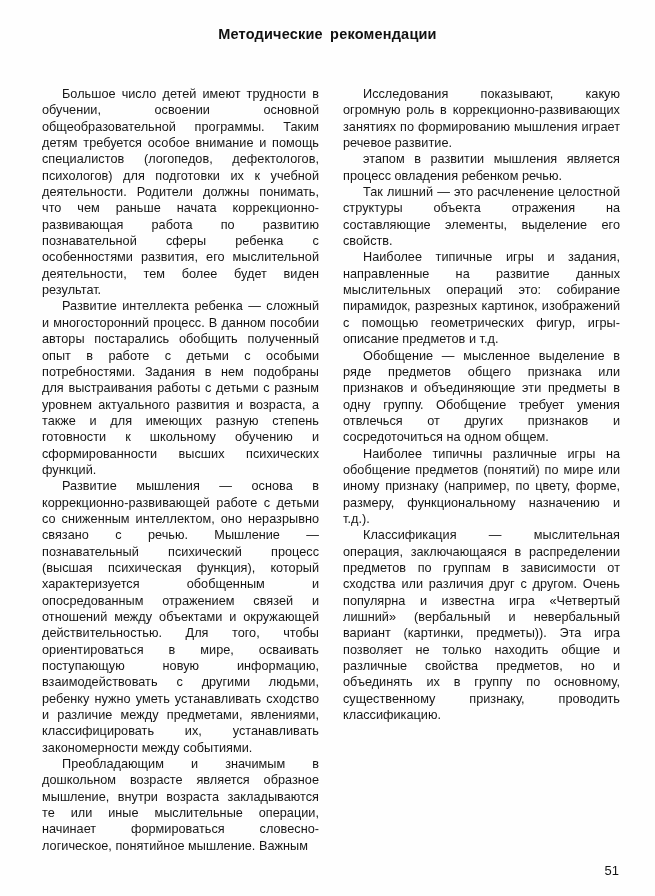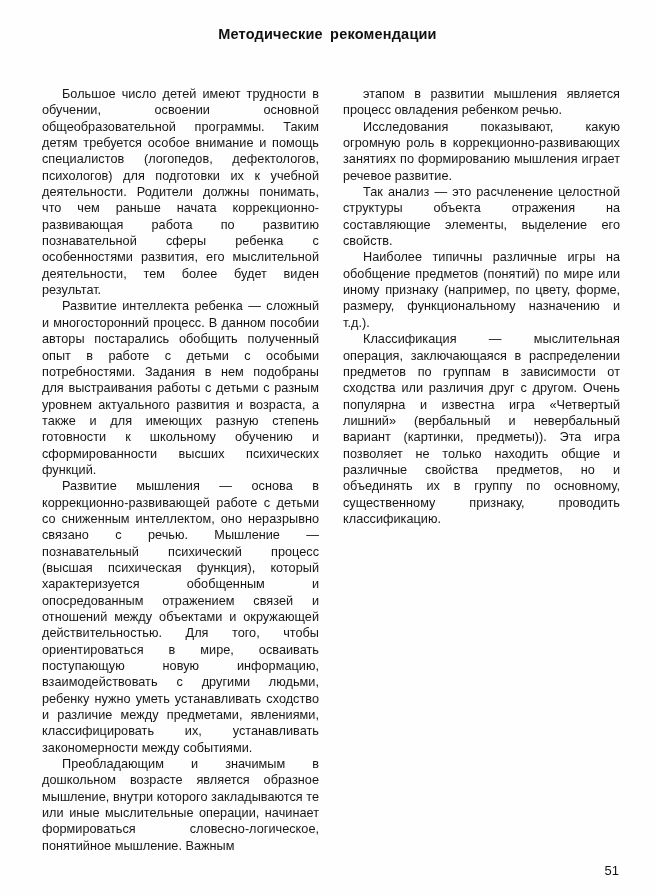--- a/index.html
+++ b/index.html
@@ -75,27 +75,29 @@
 <div class="page">
 
   <div class="page-header">Методические  рекомендации</div>
 
   <div class="columns">
 
     <div class="column">
       <p class="para">Большое число детей имеют трудности в обучении, освоении основной общеобразовательной программы. Таким детям требуется особое внимание и помощь специалистов (логопедов, дефектологов, психологов) для подготовки их к учебной деятельности. Родители должны понимать, что чем раньше начата коррекционно-развивающая работа по развитию познавательной сферы ребенка с особенностями развития, его мыслительной деятельности, тем более будет виден результат.</p>
       <p class="para">Развитие интеллекта ребенка — сложный и многосторонний процесс. В данном пособии авторы постарались обобщить полученный опыт в работе с детьми с особыми потребностями. Задания в нем подобраны для выстраивания работы с детьми с разным уровнем актуального развития и возраста, а также и для имеющих разную степень готовности к школьному обучению и сформированности высших психических функций.</p>
       <p class="para">Развитие мышления — основа в коррекционно-развивающей работе с детьми со сниженным интеллектом, оно неразрывно связано с речью. Мышление — познавательный психический процесс (высшая психическая функция), который характеризуется обобщенным и опосредованным отражением связей и отношений между объектами и окружающей действительностью. Для того, чтобы ориентироваться в мире, осваивать поступающую новую информацию, взаимодействовать с другими людьми, ребенку нужно уметь устанавливать сходство и различие между предметами, явлениями, классифицировать их, устанавливать закономерности между событиями.</p>
-      <p class="para">Преобладающим и значимым в дошкольном возрасте является образное мышление, внутри которого закладываются те или иные мыслительные операции, начинает формироваться словесно-логическое, понятийное мышление. Важным</p>
+      <p class="para">Преобладающим и значимым в дошкольном возрасте является образное мышление, внутри возраста закладываются те или иные мыслительные операции, начинает формироваться словесно-логическое, понятийное мышление. Важным</p>
     </div>
 
     <div class="column">
+      <p class="para">Исследования показывают, какую огромную роль в коррекционно-развивающих занятиях по формированию мышления играет речевое развитие.</p>
       <p class="para">этапом в развитии мышления является процесс овладения ребенком речью.</p>
-      <p class="para">Исследования показывают, какую огромную роль в коррекционно-развивающих занятиях по формированию мышления играет речевое развитие.</p>
-      <p class="para">Так анализ — это расчленение целостной структуры объекта отражения на составляющие элементы, выделение его свойств.</p>
+      <p class="para">Так лишний — это расчленение целостной структуры объекта отражения на составляющие элементы, выделение его свойств.</p>
+      <p class="para">Наиболее типичные игры и задания, направленные на развитие данных мыслительных операций это: собирание пирамидок, разрезных картинок, изображений с помощью геометрических фигур, игры-описание предметов и т.д.</p>
+      <p class="para">Обобщение — мысленное выделение в ряде предметов общего признака или признаков и объединяющие эти предметы в одну группу. Обобщение требует умения отвлечься от других признаков и сосредоточиться на одном общем.</p>
       <p class="para">Наиболее типичны различные игры на обобщение предметов (понятий) по мире или иному признаку (например, по цвету, форме, размеру, функциональному назначению и т.д.).</p>
       <p class="para">Классификация — мыслительная операция, заключающаяся в распределении предметов по группам в зависимости от сходства или различия друг с другом. Очень популярна и известна игра «Четвертый лишний» (вербальный и невербальный вариант (картинки, предметы)). Эта игра позволяет не только находить общие и различные свойства предметов, но и объединять их в группу по основному, существенному признаку, проводить классификацию.</p>
     </div>
 
   </div>
 
   <div class="page-number">51</div>
 
 </div>
 

